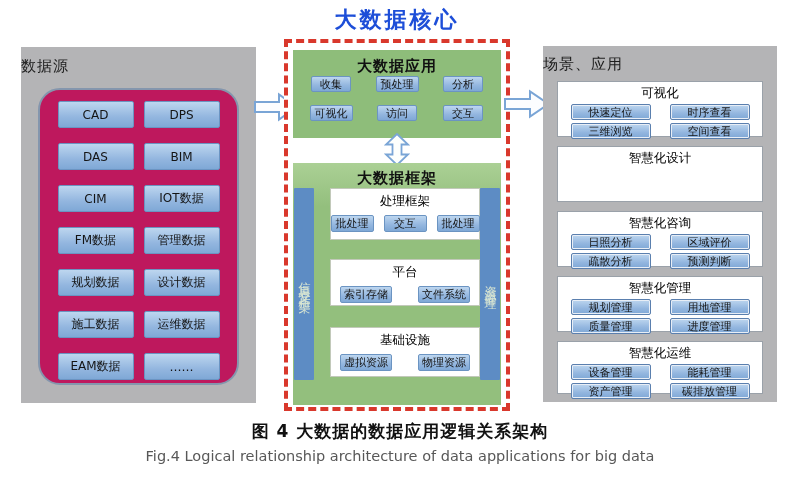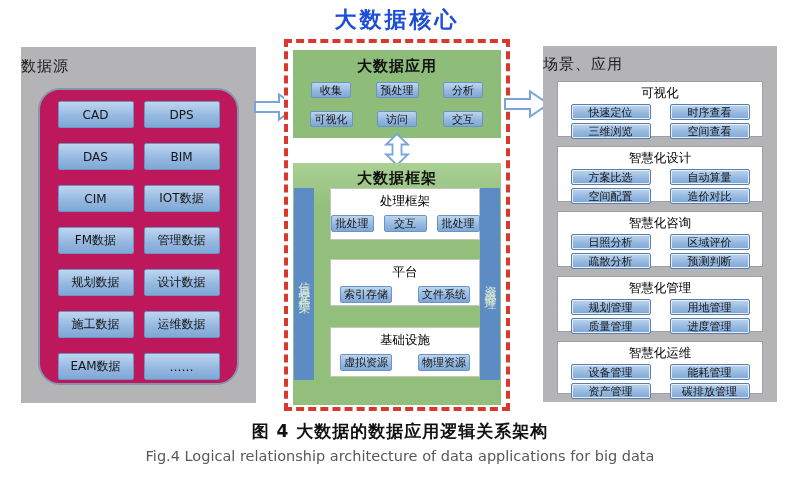--- a/index.html
+++ b/index.html
@@ -26,21 +26,21 @@
   
   .core-title{position:absolute;left:284px;top:5px;width:226px;text-align:center;
               font-size:22px;font-weight:bold;color:#1d4ed8;letter-spacing:3px;}
   .core-box{position:absolute;left:284px;top:39px;width:226px;height:372px;
             border:4px dashed #d9382c;box-sizing:border-box;background:#fff;}
   .green-title{text-align:center;font-size:15px;font-weight:bold;color:#111;letter-spacing:1px;}
 
   .app-panel{position:absolute;left:5px;top:7px;width:208px;height:88px;background:#8ebd7a;}
   .app-panel .green-title{padding-top:7px;}
   .app-grid{display:grid;grid-template-columns:repeat(3,66px);row-gap:13px;
-            justify-content:center;margin-top:6px;}
+            justify-content:center;}
   .btn-app{min-width:40px;height:16px;padding:0 4px;font-size:11px;justify-self:center;}
 
   .v-arrow{position:absolute;left:96px;top:90px;}
 
   .framework{position:absolute;left:5px;top:120px;width:208px;height:242px;
              background:linear-gradient(180deg,#abd095 0%,#93bf7d 18%,#93bf7d 100%);}
   .framework .green-title{padding-top:6px;}
   .side-bar{position:absolute;top:25px;width:20px;height:192px;background:#5d8cc4;
             display:flex;align-items:center;justify-content:center;
             writing-mode:vertical-rl;text-orientation:upright;
@@ -206,27 +206,20 @@
 
         <div class="btn-blue btn-right">快速定位</div>
             <div class="btn-blue btn-right">时序查看</div>
             <div class="btn-blue btn-right">三维浏览</div>
             <div class="btn-blue btn-right">空间查看</div>
           </div>
       </div>
 
       <div class="section-box">
         <div class="section-title">智慧化设计</div>
-        <div class="section-grid">
-
-        <div class="btn-blue btn-right">方案比选</div>
-            <div class="btn-blue btn-right">自动算量</div>
-            <div class="btn-blue btn-right">空间配置</div>
-            <div class="btn-blue btn-right">造价对比</div>
-          </div>
       </div>
 
       <div class="section-box">
         <div class="section-title">智慧化咨询</div>
         <div class="section-grid">
 
         <div class="btn-blue btn-right">日照分析</div>
             <div class="btn-blue btn-right">区域评价</div>
             <div class="btn-blue btn-right">疏散分析</div>
             <div class="btn-blue btn-right">预测判断</div>

